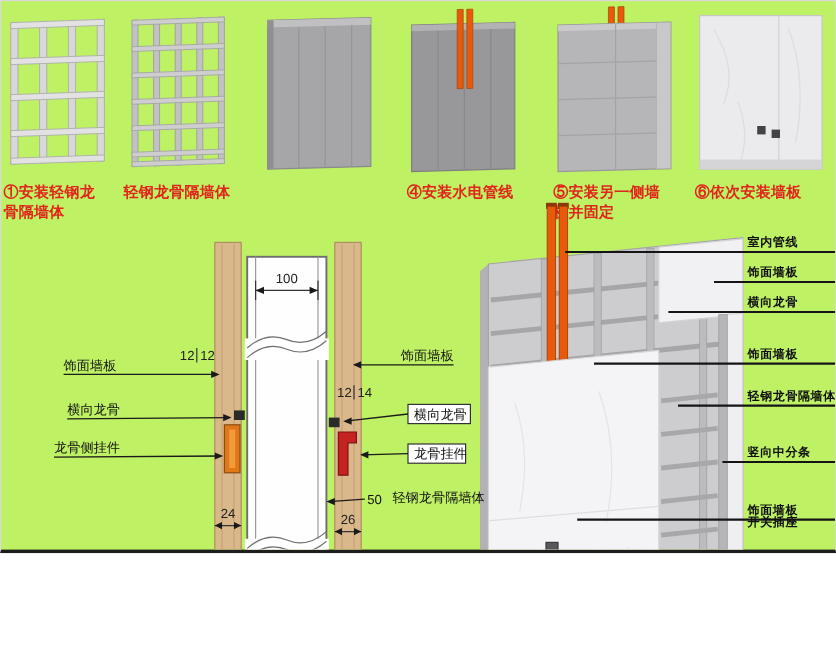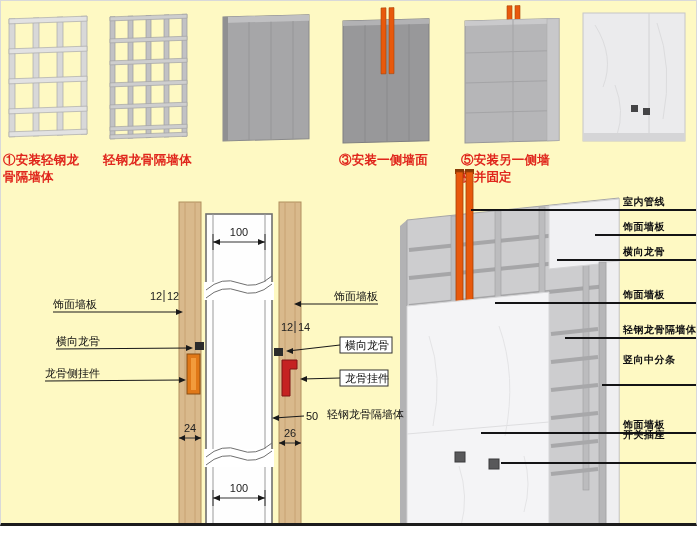--- a/index.html
+++ b/index.html
@@ -1,19 +1,19 @@
 <!DOCTYPE html>
 <html><head>
 <meta charset="utf-8">
 <style>
   * { margin:0; padding:0; box-sizing:border-box; }
   html,body { background:#ffffff; }
   body { font-family:"Liberation Sans", sans-serif; }
   .canvas {
-    position:relative; width:697px; height:526px; background:#fef9c3;
+    position:relative; width:697px; height:461px; background:#bef264;
     border:1px solid #d9d9d9; border-bottom:3px solid #1c1c1c; overflow:hidden;
   }
   .step { position:absolute; top:4px; }
   .step svg { display:block; }
   .cap {
     color:#e0261c; font-weight:700; font-size:12.5px; line-height:1.35;
     margin-top:5px; letter-spacing:0.2px;
   }
   .section-svg { position:absolute; left:0; top:195px; }
   .iso-svg { position:absolute; left:398px; top:165px; }
@@ -101,21 +101,21 @@
           <line x1="24" y1="17" x2="24" y2="134"></line>
             <line x1="46" y1="17" x2="46" y2="134"></line>
           <line x1="68" y1="17" x2="68" y2="134"></line>
         </g>
         <g>
           <rect x="40" y="0" width="5" height="66" fill="#e8590c" stroke="#a84508" stroke-width="0.6"></rect>
           <rect x="48" y="0" width="5" height="66" fill="#e8590c" stroke="#a84508" stroke-width="0.6"></rect>
         </g>
       </g>
     </svg>
-    <figcaption class="cap">③安装一侧墙面</figcaption>
+    <figcaption class="cap">④安装水电管线</figcaption>
   </figure>
 
   <figure class="step" style="left:460px;">
     <svg width="100" height="142" viewBox="0 0 100 142">
       <g transform="translate(2,2) skewY(-1.5)">
         <g>
           <rect x="44" y="0" width="5" height="24" fill="#e8590c" stroke="#a84508" stroke-width="0.6"></rect>
           <rect x="52" y="0" width="5" height="24" fill="#e8590c" stroke="#a84508" stroke-width="0.6"></rect>
         </g>
         <rect x="2" y="14" width="94" height="122" fill="#b6b6b8" stroke="#98989a"></rect>
@@ -142,20 +142,21 @@
             <path d="M36 80 q10 26 2 50"></path>
         </g>
         <line x1="70" y1="8" x2="70" y2="136" stroke="#d2d2d4"></line>
         <g>
           <rect x="52" y="100" width="7" height="7" fill="#444446"></rect>
           <rect x="64" y="103" width="7" height="7" fill="#444446"></rect>
         </g>
         <rect x="4" y="128" width="102" height="8" fill="#d5d5d7"></rect>
       </g>
     </svg>
+    <figcaption class="cap">⑥依次安装墙板</figcaption>
   </figure>
 
   <svg class="iso-svg" width="299" height="382" viewBox="0 0 299 382">
     <polygon points="1,60 8,54 8,376 1,380" fill="#b2b2b4"></polygon>
     <polygon points="8,54 220,32 220,378 8,376" fill="#cdcdcf" stroke="#a5a5a7" stroke-width="1"></polygon>
 
     <g>
       <line x1="10" y1="84" x2="218" y2="63" stroke="#a6a6a8" stroke-width="4"></line>
       <line x1="10" y1="112" x2="218" y2="91" stroke="#a6a6a8" stroke-width="4"></line>
       <line x1="10" y1="140" x2="218" y2="119" stroke="#a6a6a8" stroke-width="4"></line>
@@ -208,21 +209,21 @@
       <line x1="82" y1="267" x2="297" y2="267"></line>
       <line x1="102" y1="297" x2="297" y2="297"></line>
     </g>
   </svg>
 
   <div class="iso-label" style="top:194px">室内管线</div>
   <div class="iso-label" style="top:219px">饰面墙板</div>
   <div class="iso-label" style="top:244px">横向龙骨</div>
   <div class="iso-label" style="top:287px">饰面墙板</div>
   <div class="iso-label" style="top:322px">轻钢龙骨隔墙体</div>
-  <div class="iso-label" style="top:352px">竖向中分条</div>
+  <div class="iso-label" style="top:369px">竖向中分条</div>
   <div class="iso-label" style="top:417px">饰面墙板</div>
   <div class="iso-label" style="top:427px">开关插座</div>
 
   <svg class="section-svg" width="420" height="352" viewBox="0 0 420 352">
 
     <g>
       <rect x="178" y="6" width="22" height="340" fill="#d9b98c" stroke="#b08f5e"></rect>
       <line x1="184" y1="6" x2="184" y2="346" stroke="#c8a273"></line>
       <line x1="194" y1="6" x2="194" y2="346" stroke="#c8a273"></line>
     </g>

